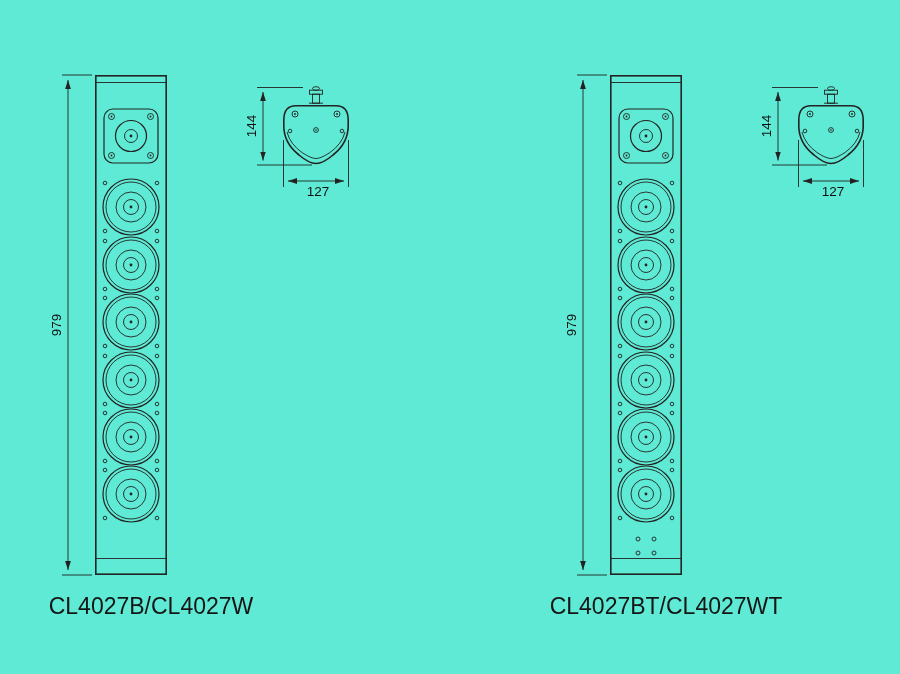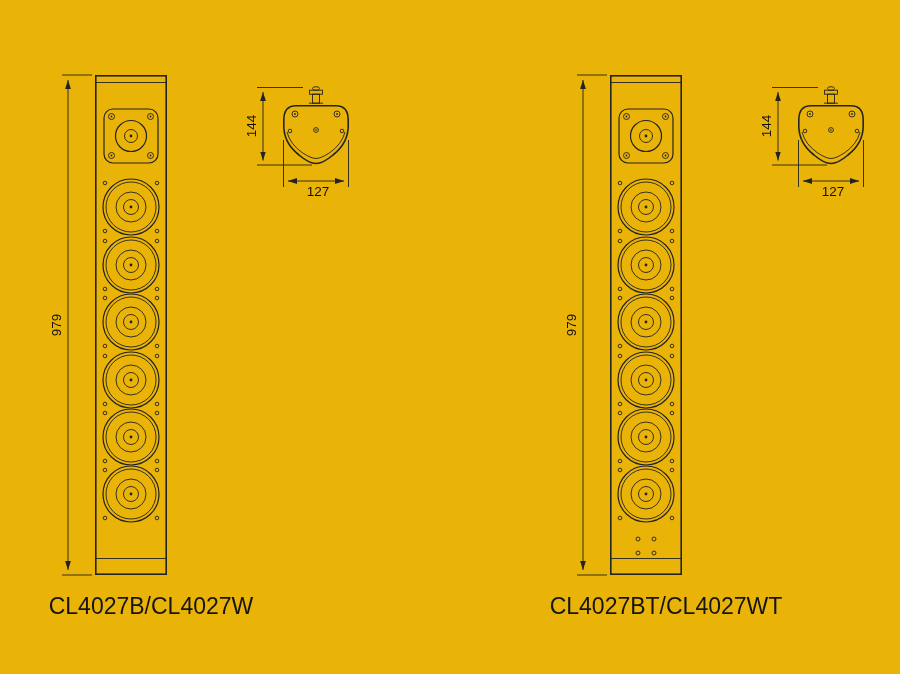--- a/index.html
+++ b/index.html
@@ -1,19 +1,19 @@
 <!DOCTYPE html>
 <html><head>
 <meta charset="utf-8">
 <style>
   html,body{margin:0;padding:0;background:#ffffff;}
   .canvas{
     position:relative;
     width:900px;height:674px;
-    background:#eab308;
+    background:#5eead4;
     font-family:"Liberation Sans", sans-serif;
     overflow:hidden;
     text-decoration:underline;
   }
   svg{display:block;}
   .thick{fill:none;stroke:#232323;stroke-width:1.6;}
   .mid{fill:none;stroke:#232323;stroke-width:1.2;}
   .thin{fill:none;stroke:#232323;stroke-width:0.9;}
   .dotfill{fill:#232323;stroke:none;}
   text.dim{font-family:"Liberation Sans",sans-serif;font-size:13.5px;fill:#111111;}

